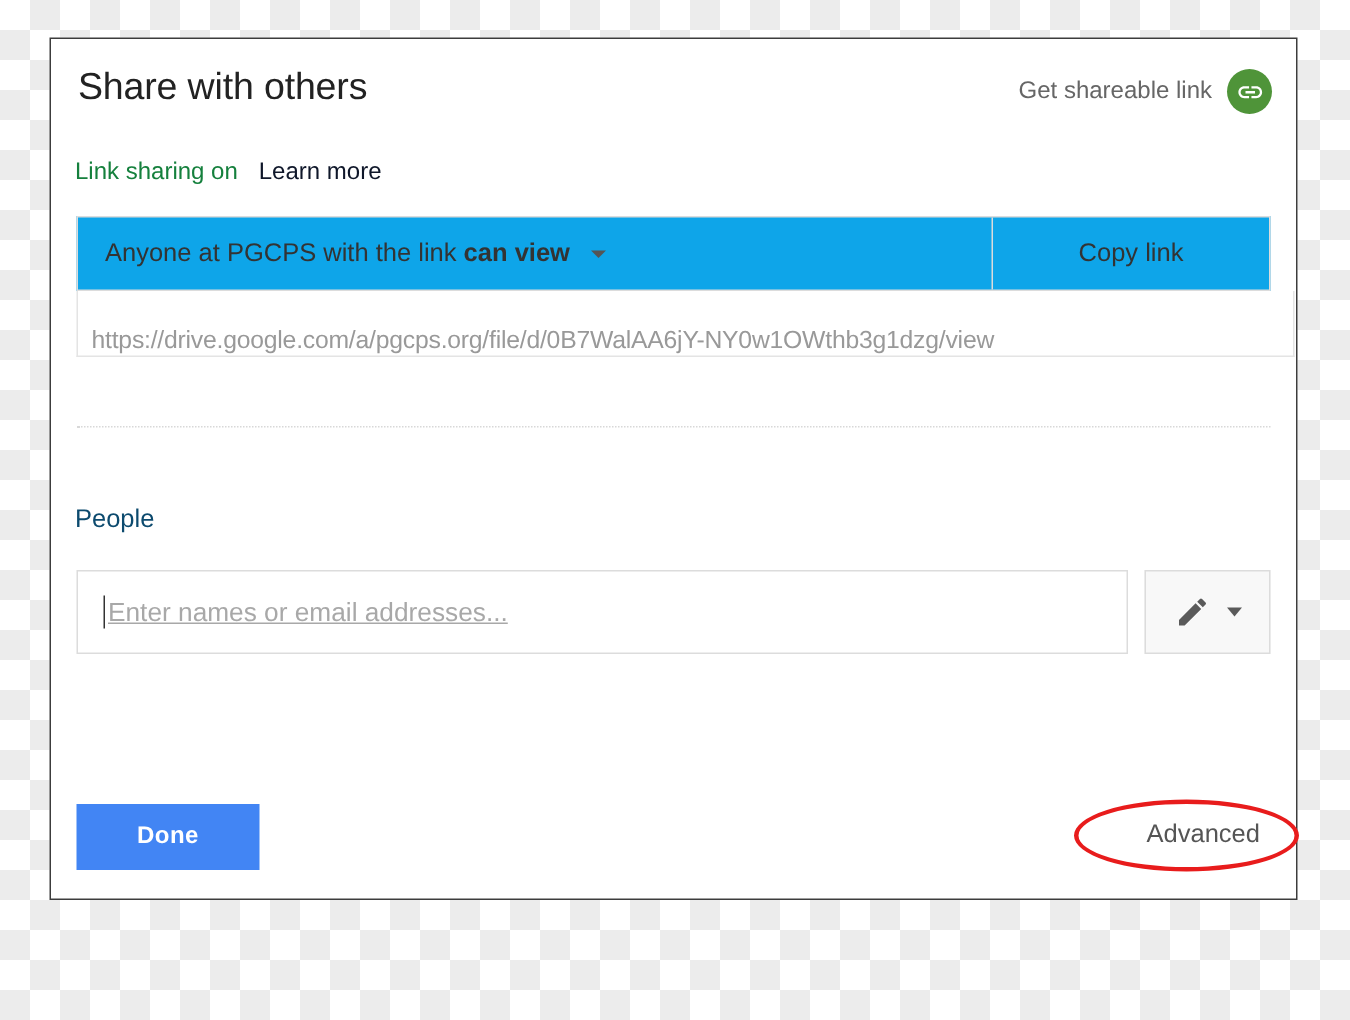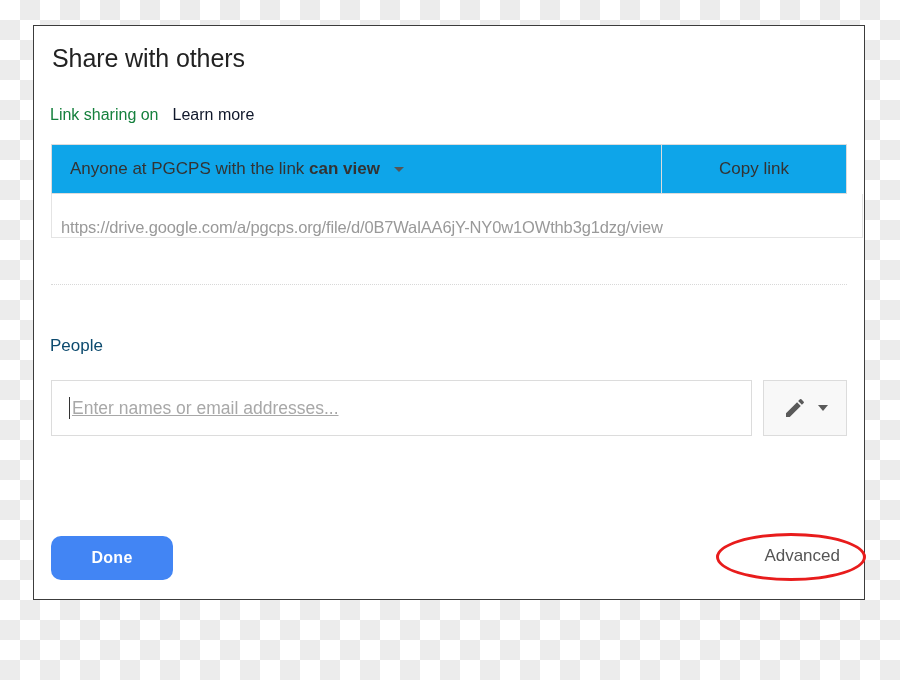--- a/index.html
+++ b/index.html
@@ -221,21 +221,21 @@
 
   
   .done-btn {
     position: absolute;
     left: 17px;
     top: 510px;
     width: 122px;
     height: 44px;
     background: #4285f4;
     border: none;
-    border-radius: 10px;
+    border-radius: 0;
     color: #ffffff;
     font-family: "Liberation Sans", sans-serif;
     font-size: 16px;
     font-weight: bold;
     letter-spacing: 0.3px;
     cursor: pointer;
   }
   .advanced-wrap {
     position: absolute;
     right: 24px;
@@ -260,20 +260,28 @@
   }
 </style>
 </head>
 <body>
 
 <div class="dialog">
 
   <div class="dlg-header">
     <div class="dlg-title">Share with others</div>
 
+    <div class="shareable-link">
+      <span class="shareable-link-text">Get shareable link</span>
+      <span class="link-circle">
+        <svg width="19" height="19" viewBox="0 0 24 24" aria-hidden="true">
+          <path fill="#ffffff" d="M3.9 12c0-1.71 1.39-3.1 3.1-3.1h4V7H7c-2.76 0-5 2.24-5 5s2.24 5 5 5h4v-1.9H7c-1.71 0-3.1-1.39-3.1-3.1zM8 13h8v-2H8v2zm9-6h-4v1.9h4c1.71 0 3.1 1.39 3.1 3.1s-1.39 3.1-3.1 3.1h-4V17h4c2.76 0 5-2.24 5-5s-2.24-5-5-5z"></path>
+        </svg>
+      </span>
+    </div>
   </div>
 
   <div class="link-sharing-label-row">
     <span class="link-sharing-text">Link sharing on</span>
     <span class="learn-more">Learn more</span>
   </div>
 
   <div class="share-row">
     <div class="share-scope">
       <span class="scope-text"><span>Anyone at PGCPS with the link</span> <b>can view</b></span>

